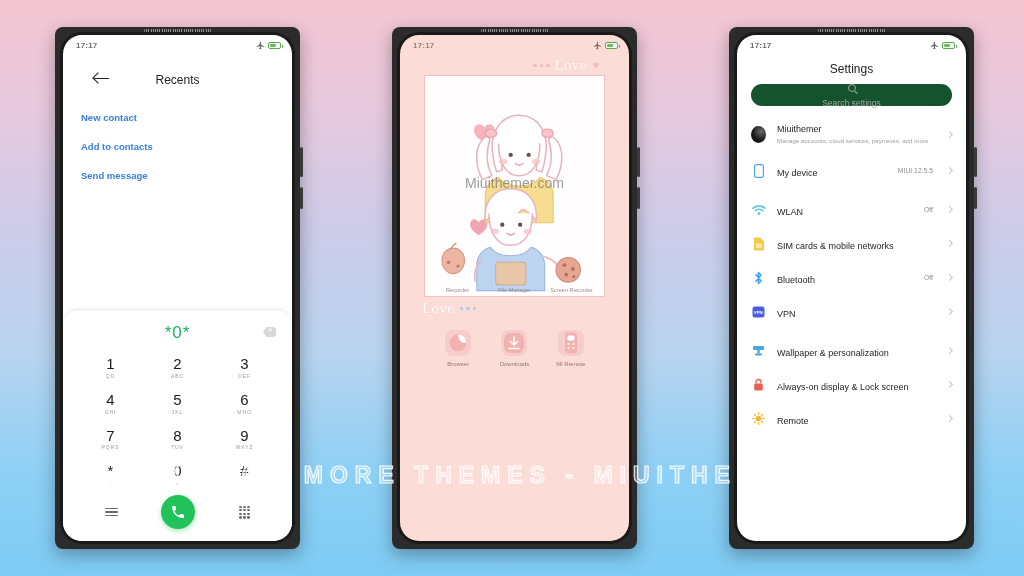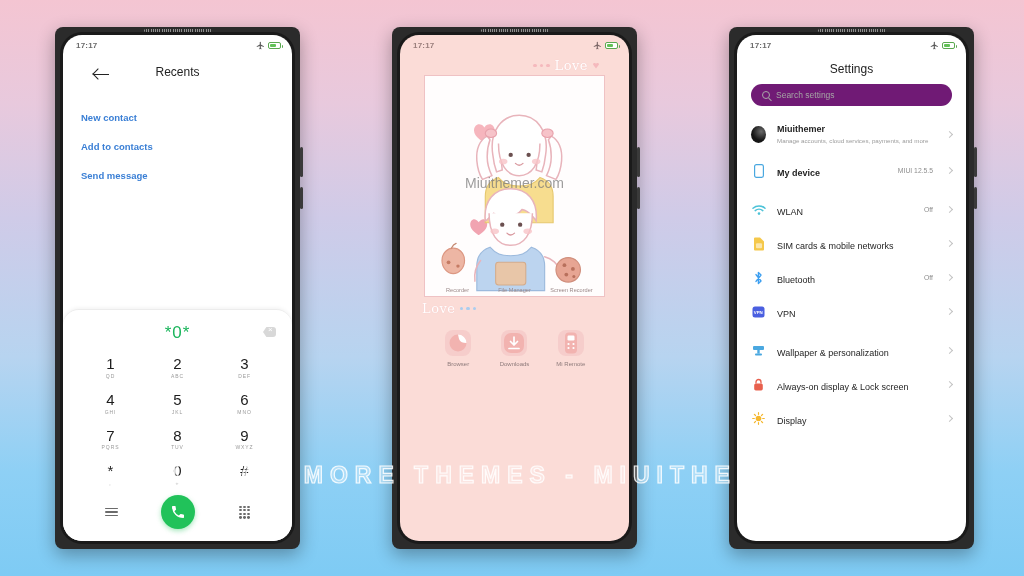--- a/index.html
+++ b/index.html
@@ -30,21 +30,21 @@
   .batt { width:13px; height:7px; border:1px solid #5aa84f; border-radius:2px;
           position:relative; background:#fff; }
   .batt::after{ content:''; position:absolute; left:1px; top:1px; bottom:1px;
                 width:6px; background:#62c257; border-radius:1px; }
   .batt::before{ content:''; position:absolute; right:-3px; top:2px;
                  width:1.5px; height:3px; background:#5aa84f; border-radius:0 1px 1px 0; }
 
   
   #p1 { left:55px; top:27px; width:245px; height:522px; }
   .p1-screen { display:flex; flex-direction:column; background:#fff; }
-  .rec-head { display:flex; align-items:flex-start; padding:10px 30px 4px; position:relative; height:36px; }
+  .rec-head { display:flex; align-items:flex-end; padding:10px 30px 4px; position:relative; height:36px; }
   .back-arrow { width:18px; height:18px; position:relative; cursor:pointer; }
   .back-arrow::before{ content:''; position:absolute; left:1px; top:8.5px; width:15px; height:1.4px; background:#222; }
   .back-arrow::after{ content:''; position:absolute; left:1px; top:5px; width:7px; height:7px;
                       border-left:1.4px solid #222; border-bottom:1.4px solid #222; transform:rotate(45deg); }
   .rec-title { position:absolute; left:0; right:0; text-align:center; font-size:12px; color:#232323; }
   .links { padding:12px 18px 0; }
   .link-item { color:#3a7fd5; font-size:9.5px; padding:9px 0; cursor:pointer;font-weight:bold; }
   .dial-spacer { flex:1; }
 
   .dialpad { background:#fff; border-top:1px solid #ececec; border-radius:16px 16px 0 0;
@@ -96,39 +96,39 @@
   .apps-row { display:flex; justify-content:space-around; padding:14px 30px 0; }
   .app { width:52px; text-align:center; cursor:pointer; }
   .app-ic { width:26px; height:26px; margin:0 auto 5px; background:#f6cdcb;
             border-radius:8px; position:relative; }
   .app-lbl { font-size:6px; color:#8e7b7b; }
 
   
   #p3 { left:729px; top:27px; width:245px; height:522px; }
   .p3-screen { background:#fff; display:flex; flex-direction:column; }
   .set-title { text-align:center; font-size:12px; color:#222; padding:7px 0 8px; }
-  .search { margin:0 14px 10px; height:22px; background:#701a75; border-radius:11px;
-            display:flex; align-items:center; gap:6px; padding:0 11px; cursor:text; }
+  .search { margin:0 14px 10px; height:22px; background:#14532d; border-radius:11px;
+            display:flex; align-items:center; gap:6px; padding:0 11px; cursor:text;flex-direction:column; }
   .mag { width:8px; height:8px; border:1.2px solid #a8a8a8; border-radius:50%; position:relative; flex:none; }
   .mag::after{ content:''; position:absolute; right:-3px; bottom:-2px; width:4px;
                height:1.2px; background:#a8a8a8; transform:rotate(45deg); }
   .search-ph { font-size:8.5px; color:#a5a5a5; }
   .set-list { flex:1; overflow:hidden; }
   .grp { margin-bottom:5px; }
   .row { display:flex; align-items:center; gap:11px; padding:8px 14px; cursor:pointer; min-height:28px; }
   .row .ico { width:15px; flex:none; display:flex; align-items:center; justify-content:center; }
   .row .txt { flex:1; }
   .row .lbl { font-size:9px; color:#1f1f1f; line-height:1.3; }
   .row .sub { font-size:6.2px; color:#9b9b9b; line-height:1.35; margin-top:1.5px; }
   .row .val { font-size:6.8px; color:#8d8d8d; margin-right:3px; }
   .chev { width:5px; height:5px; border-right:1.1px solid #c3c3c3;
           border-top:1.1px solid #c3c3c3; transform:rotate(45deg); flex:none; }
   .acct-av { width:17px; height:17px; border-radius:50%;
              background:radial-gradient(circle at 68% 32%,#6a6a6a 0%,#151515 58%); }
-  .bold { font-weight:bold; }
+  .bold { font-weight:normal; }
 
   
   .watermark { position:absolute; left:0; right:12px; top:462px; text-align:center;
                font-size:23px; font-weight:bold; letter-spacing:7px;
                color:rgba(255,255,255,.30);
                -webkit-text-stroke:1.2px rgba(255,255,255,.85);
                pointer-events:none; z-index:40; white-space:nowrap; }
 </style>
 </head>
 <body>
@@ -501,21 +501,21 @@
           </div>
           <div class="row">
             <span class="ico">
               <svg width="13" height="13" viewBox="0 0 13 13">
                   <circle cx="6.5" cy="6.5" r="2.8" fill="#f5b72e"></circle>
                   <g stroke="#f5b72e" stroke-width="1.2" stroke-linecap="round">
                     <path d="M6.5 0.7v1.6M6.5 10.7v1.6M0.7 6.5h1.6M10.7 6.5h1.6M2.4 2.4l1.1 1.1M9.5 9.5l1.1 1.1M10.6 2.4 9.5 3.5M3.5 9.5 2.4 10.6"></path>
                   </g>
                 </svg>
             </span>
-            <span class="txt"><span class="lbl">Display</span></span>
+            <span class="txt"><span class="lbl">Remote</span></span>
             <span class="chev"></span>
           </div>
         </div>
 
       </div>
     </div>
   </div>
 </div>
 
 <div class="watermark">VISIT FOR MORE THEMES - MIUITHEMER.COM</div>

